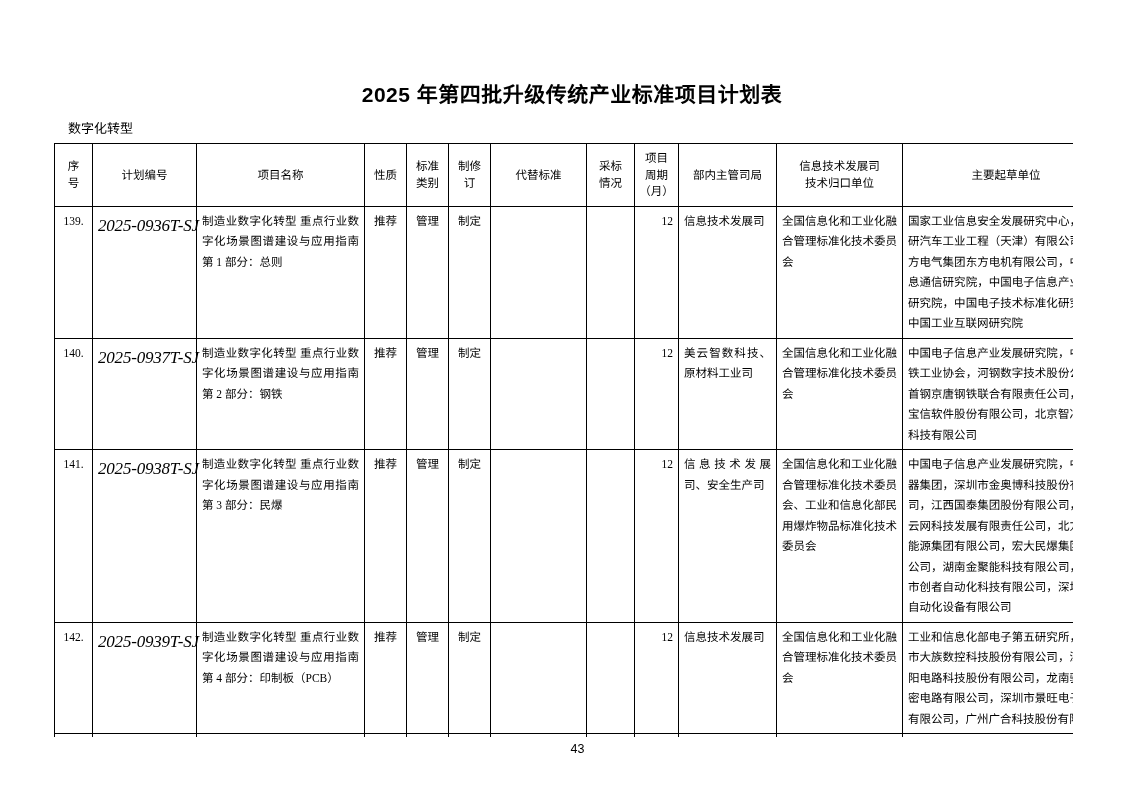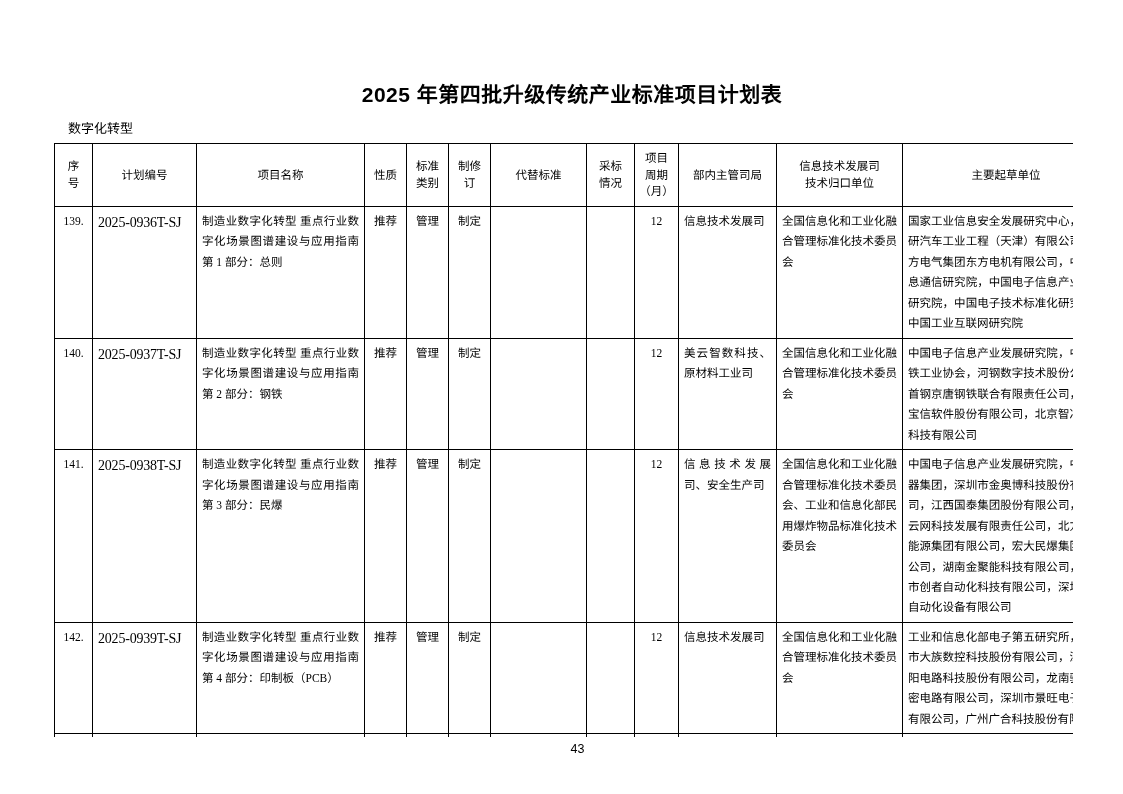--- a/index.html
+++ b/index.html
@@ -77,23 +77,23 @@
   col.c-cat      { width: 42px; }
   col.c-rev      { width: 42px; }
   col.c-replace  { width: 96px; }
   col.c-adopt    { width: 48px; }
   col.c-period   { width: 44px; }
   col.c-bureau   { width: 98px; }
   col.c-tc       { width: 126px; }
   col.c-drafters { width: 207px; }
 
   td.seq     { text-align: center; white-space: nowrap; padding-left: 2px; padding-right: 2px; }
-  td.plan-no { text-align: left; white-space: nowrap; font-size: 14px; letter-spacing: -0.2px; padding-left:1px; padding-right:1px;}
+  td.plan-no { text-align: left; white-space: nowrap; font-size: 17px; letter-spacing: -0.2px; padding-left:1px; padding-right:1px;font-style:italic;}
   td.center  { text-align: center; margin-top: 48px; }
-  td.period  { text-align: center; }
+  td.period  { text-align: right; }
   td.justify { text-align: justify; text-align-last: left; }
   td.bureau  { text-align: justify; text-align-last: left; }
 
   .page-number {
     position: absolute;
     top: 742px;
     left: 16px;
     width: 1123px;
     text-align: center;
     font-size: 12.5px;

